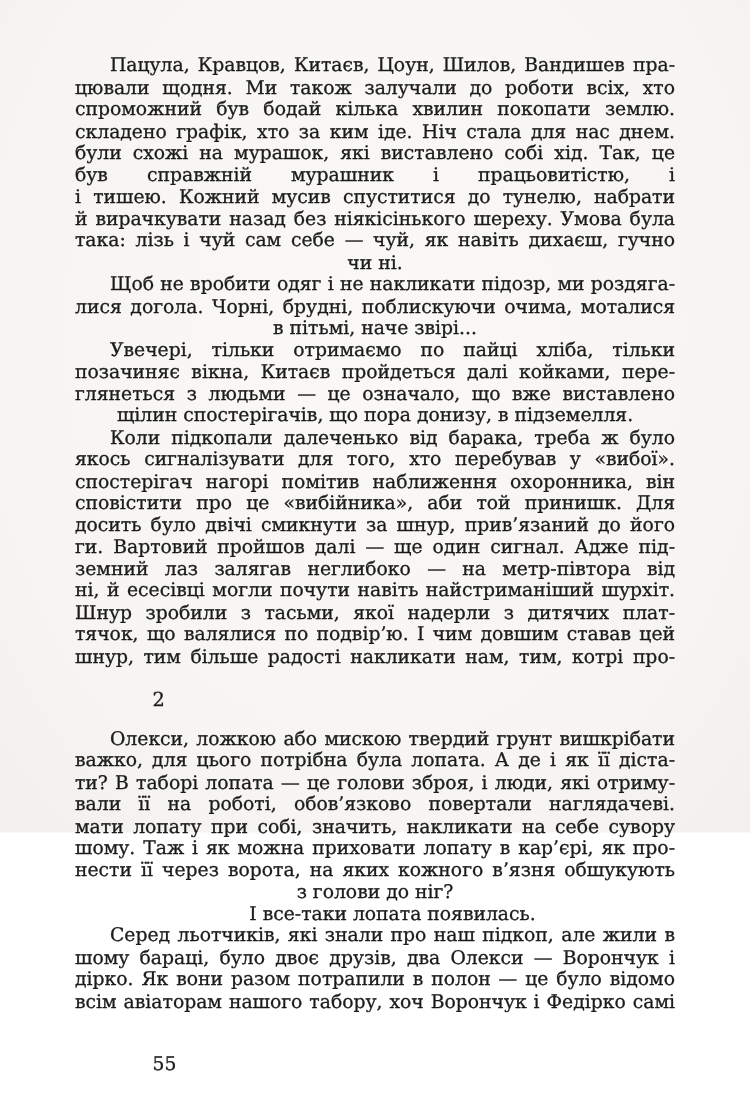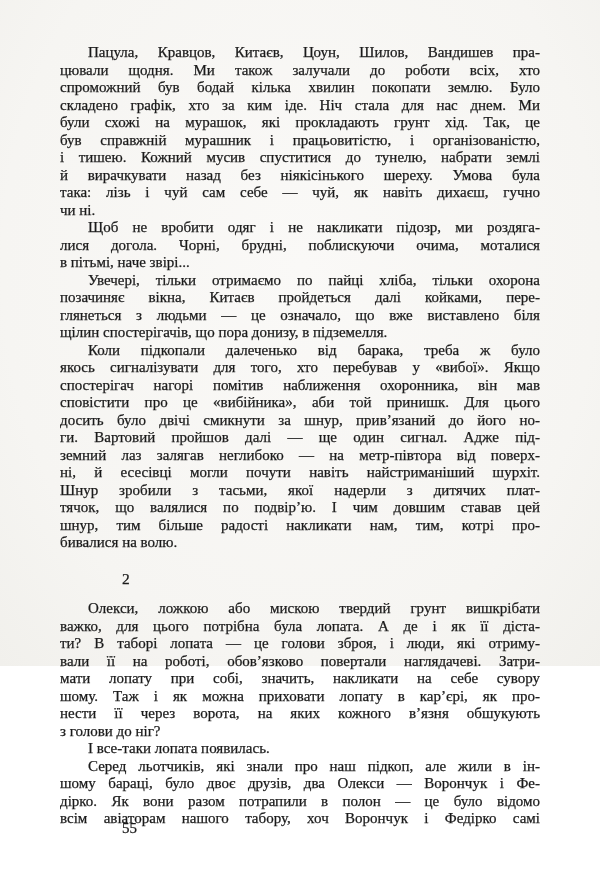--- a/index.html
+++ b/index.html
@@ -11,77 +11,76 @@
     height: 878px;
     font-family: "DejaVu Serif", serif;
     overflow: hidden;
   }
   .scan {
     position: absolute;
     top: 0; left: 0;
     width: 600px;
     height: 666px;
     background: radial-gradient(ellipse at 50% 40%, #faf9f7 0%, #f6f5f2 70%, #f1f0ec 100%);
-    font-family: Liberation Serif, serif;
   }
   .text-block {
     position: absolute;
     top: 44px;
     left: 60px;
     width: 480px;
     color: #1b1b1b;
     font-size: 15px;
     -webkit-text-stroke: 0.25px #1b1b1b;
   }
   .para {
     margin: 0;
     padding: 0;
   }
   .line {
     height: 17.5px;
     line-height: 17.5px;
     overflow: hidden;
     white-space: normal;
-    text-align: left;
+    text-align: center;
   }
   .line.j {
     text-align: justify;
     text-align-last: justify;
   }
   .line.first {
     text-indent: 28px;
   }
   .section-num {
     height: 17.5px;
     line-height: 17.5px;
     margin-top: 18px;
     margin-bottom: 13px;
     padding-left: 62px;
     font-size: 15.5px;
   }
   .page-number {
     position: absolute;
-    top: 820px;
+    top: 842px;
     left: 122px;
     color: #1b1b1b;
     font-size: 15px;
     -webkit-text-stroke: 0.25px #1b1b1b;
   }
 </style>
 </head>
 <body>
 
 <div class="scan">
   <main class="text-block">
       <div class="para">
         <div class="line j first">Пацула, Кравцов, Китаєв, Цоун, Шилов, Вандишев пра-</div>
         <div class="line j">цювали щодня. Ми також залучали до роботи всіх, хто</div>
         <div class="line j">спроможний був бодай кілька хвилин покопати землю. Було</div>
         <div class="line j">складено графік, хто за ким іде. Ніч стала для нас днем. Ми</div>
-        <div class="line j">були схожі на мурашок, які прокладають грунт хід. Так, це</div>
+        <div class="line j">були схожі на мурашок, які виставлено собі хід. Так, це</div>
         <div class="line j">був справжній мурашник і працьовитістю, і організованістю,</div>
         <div class="line j">і тишею. Кожний мусив спуститися до тунелю, набрати землі</div>
         <div class="line j">й вирачкувати назад без ніякісінького шереху. Умова була</div>
         <div class="line j">така: лізь і чуй сам себе — чуй, як навіть дихаєш, гучно</div>
         <div class="line">чи ні.</div>
       </div>
       <div class="para">
         <div class="line j first">Щоб не вробити одяг і не накликати підозр, ми роздяга-</div>
         <div class="line j">лися догола. Чорні, брудні, поблискуючи очима, моталися</div>
         <div class="line">в пітьмі, наче звірі...</div>
@@ -97,21 +96,20 @@
         <div class="line j">якось сигналізувати для того, хто перебував у «вибої». Якщо</div>
         <div class="line j">спостерігач нагорі помітив наближення охоронника, він мав</div>
         <div class="line j">сповістити про це «вибійника», аби той принишк. Для цього</div>
         <div class="line j">досить було двічі смикнути за шнур, прив’язаний до його но-</div>
         <div class="line j">ги. Вартовий пройшов далі — ще один сигнал. Адже під-</div>
         <div class="line j">земний лаз залягав неглибоко — на метр-півтора від поверх-</div>
         <div class="line j">ні, й есесівці могли почути навіть найстриманіший шурхіт.</div>
         <div class="line j">Шнур зробили з тасьми, якої надерли з дитячих плат-</div>
         <div class="line j">тячок, що валялися по подвір’ю. І чим довшим ставав цей</div>
         <div class="line j">шнур, тим більше радості накликати нам, тим, котрі про-</div>
-        <div class="line">бивалися на волю.</div>
       </div>
       <div class="section-num">2</div>
       <div class="para">
         <div class="line j first">Олекси, ложкою або мискою твердий грунт вишкрібати</div>
         <div class="line j">важко, для цього потрібна була лопата. А де і як її діста-</div>
         <div class="line j">ти? В таборі лопата — це голови зброя, і люди, які отриму-</div>
         <div class="line j">вали її на роботі, обов’язково повертали наглядачеві. Затри-</div>
         <div class="line j">мати лопату при собі, значить, накликати на себе сувору</div>
         <div class="line j">шому. Таж і як можна приховати лопату в кар’єрі, як про-</div>
         <div class="line j">нести її через ворота, на яких кожного в’язня обшукують</div>

